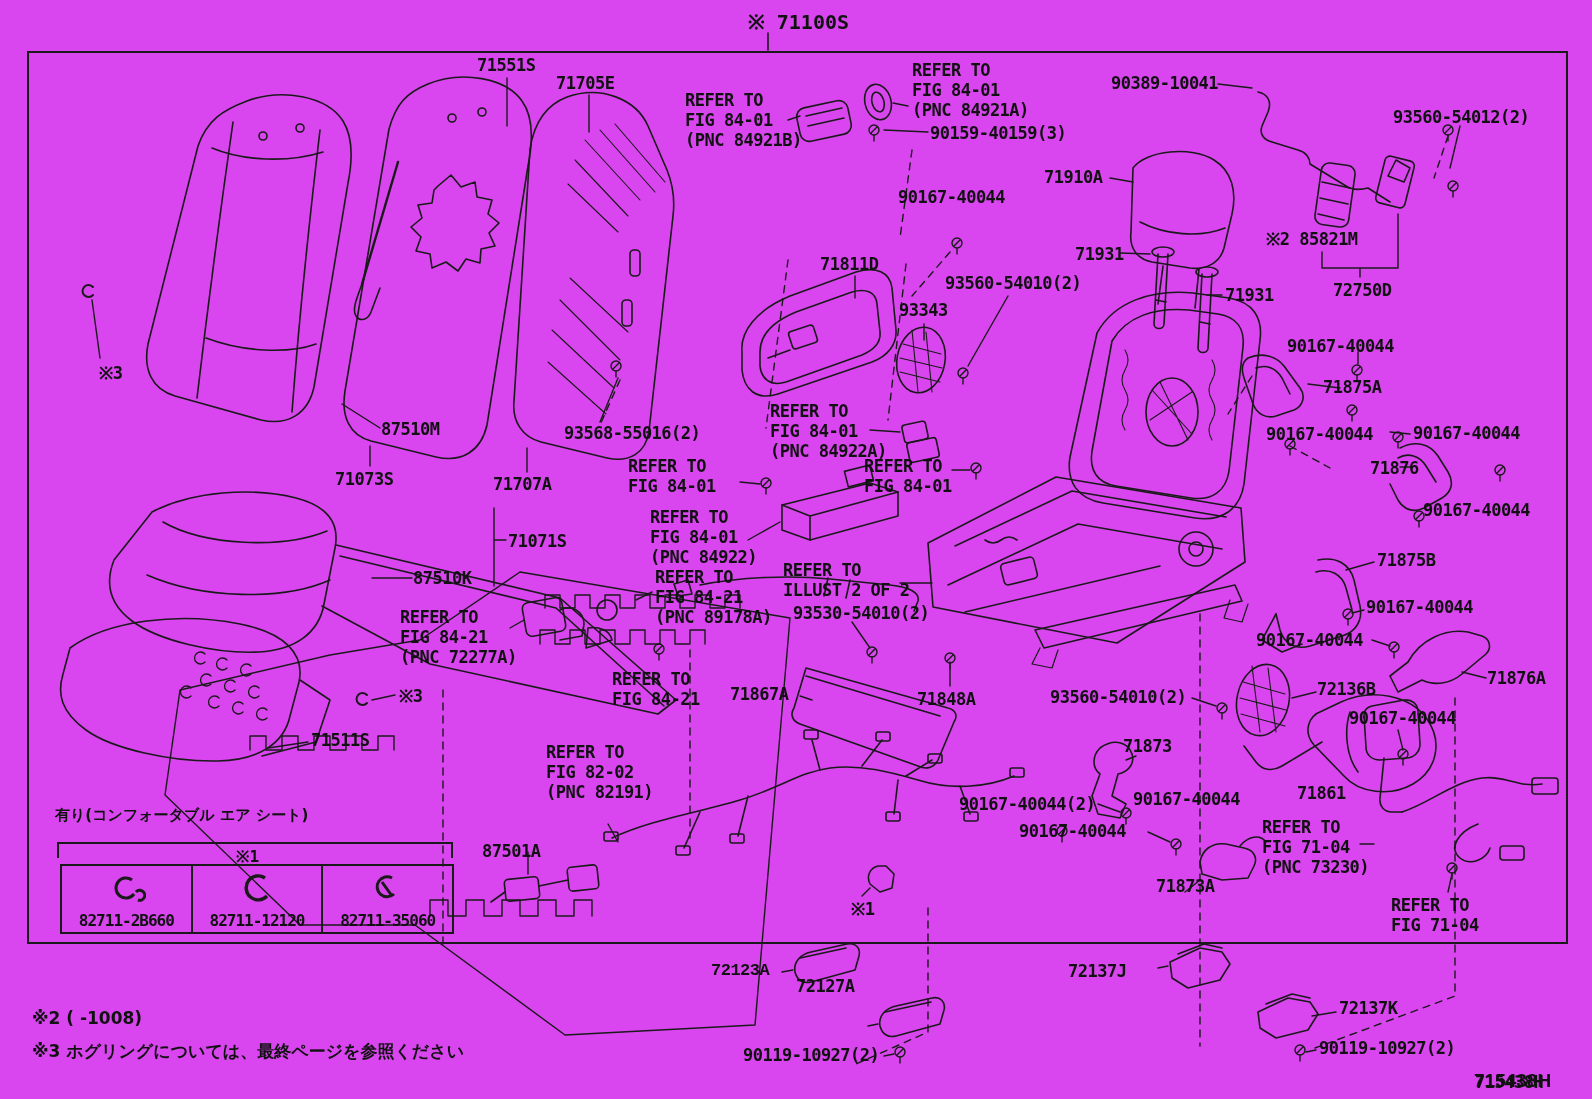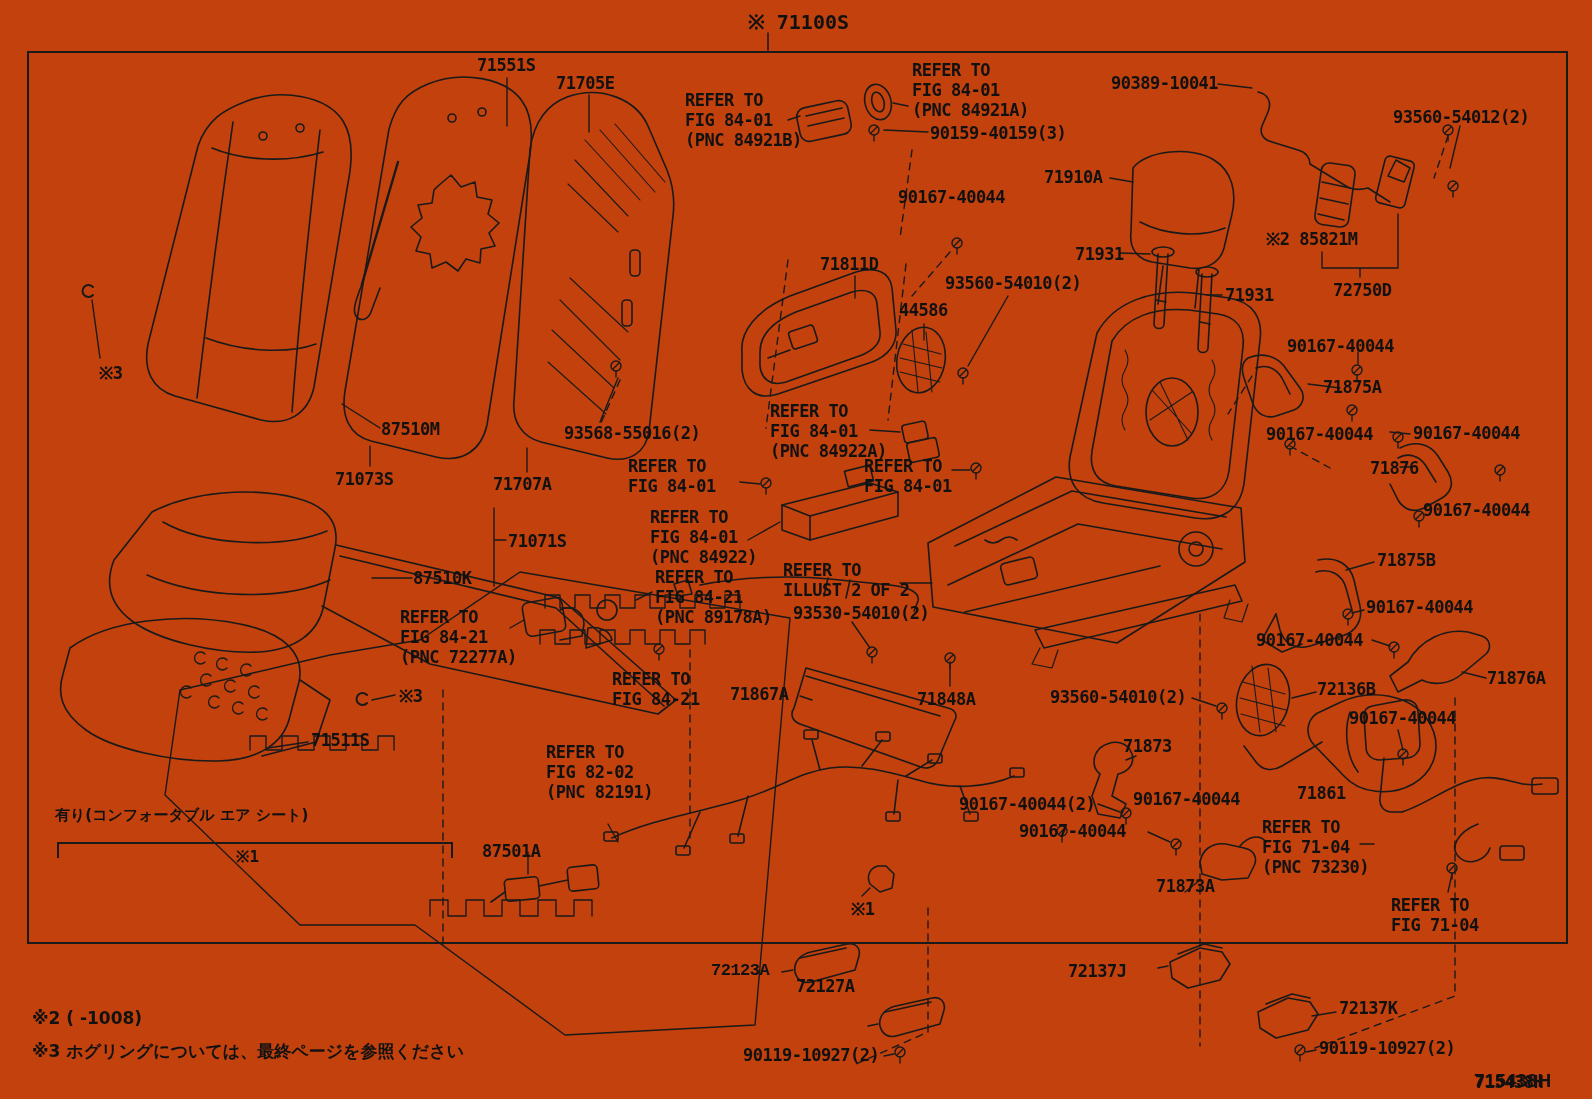--- a/index.html
+++ b/index.html
@@ -1,16 +1,16 @@
 <!DOCTYPE html>
 <html><head>
 <meta charset="utf-8">
 <style>
   html,body{margin:0;padding:0;background:#e8e8e8;}
-  #stage{position:relative;width:1592px;height:1099px;background:#c2410c;overflow:hidden;
+  #stage{position:relative;width:1592px;height:1099px;background:#d946ef;overflow:hidden;
          font-family:"DejaVu Sans Mono", monospace;color:#111;}
   #artwork{position:absolute;left:0;top:0;}
   .plabel{position:absolute;white-space:pre;font:bold 17px/20px "DejaVu Sans Mono", monospace;
           letter-spacing:-0.5px;color:#111;}
   .jp{font-family:"DejaVu Sans", sans-serif;}
   #hdr-code{position:absolute;left:748px;top:8px;font:bold 20px "DejaVu Sans Mono", monospace;}
   #hdr-note{position:absolute;left:942px;top:10px;font:bold 16px "DejaVu Sans", sans-serif;}
   #frame-border{position:absolute;left:27px;top:51px;width:1541px;height:893px;
                 border:2px solid #1a1a1a;box-sizing:border-box;}
   
@@ -419,21 +419,21 @@
       <div class="plabel" style="left: 1111px; top: 73px;">90389-10041</div>
       <div class="plabel" style="left: 1393px; top: 107px;">93560-54012(2)</div>
       <div class="plabel" style="left: 898px; top: 187px;">90167-40044</div>
       <div class="plabel" style="left: 1044px; top: 167px;">71910A</div>
       <div class="plabel" style="left: 1266px; top: 229px;">※2 85821M</div>
       <div class="plabel" style="left: 1333px; top: 280px;">72750D</div>
       <div class="plabel" style="left: 1075px; top: 244px;">71931</div>
       <div class="plabel" style="left: 1225px; top: 285px;">71931</div>
       <div class="plabel" style="left: 820px; top: 254px;">71811D</div>
       <div class="plabel" style="left: 945px; top: 273px;">93560-54010(2)</div>
-      <div class="plabel" style="left: 899px; top: 300px;">44586</div>
+      <div class="plabel" style="left: 899px; top: 300px;">93343</div>
       <div class="plabel" style="left: 1287px; top: 336px;">90167-40044</div>
       <div class="plabel" style="left: 1323px; top: 377px;">71875A</div>
       <div class="plabel" style="left: 1266px; top: 424px;">90167-40044</div>
       <div class="plabel" style="left: 1413px; top: 423px;">90167-40044</div>
       <div class="plabel" style="left: 1337px; top: 458px; margin-left: 33px;">71876</div>
       <div class="plabel" style="left: 1423px; top: 500px;">90167-40044</div>
       <div class="plabel" style="left: 1377px; top: 550px;">71875B</div>
       <div class="plabel" style="left: 1366px; top: 597px;">90167-40044</div>
       <div class="plabel" style="left: 381px; top: 419px;">87510M</div>
       <div class="plabel" style="left: 564px; top: 423px;">93568-55016(2)</div>
@@ -495,17 +495,39 @@
       <div class="plabel" style="left: 1339px; top: 998px;">72137K</div>
       <div class="plabel" style="left: 1319px; top: 1038px;">90119-10927(2)</div>
       <div class="plabel" style="left: 1475px; top: 1072px;">715438H</div>
     </div>
 
   <div id="inset-title">有り(コンフォータブル エア シート)</div>
   <div id="inset-group">※1</div>
   <svg style="position:absolute;left:0;top:0;" width="500" height="900" viewBox="0 0 500 900" stroke="#1a1a1a" stroke-width="2" fill="none">
     <path d="M58,858 L58,843 L452,843 L452,858"></path>
   </svg>
+  <div id="inset-table">
+    <div class="inset-cell">
+      <svg class="clipsvg" width="40" height="34" viewBox="0 0 40 34" fill="none" stroke="#1a1a1a" stroke-width="3">
+        <path d="M26,8 A10,10 0 1 0 28,22"></path>
+          <path d="M30,20 a5,5 0 1 1 2,8"></path>
+      </svg>
+      <span class="pn">82711-2B660</span>
+    </div>
+    <div class="inset-cell">
+      <svg class="clipsvg" width="40" height="34" viewBox="0 0 40 34" fill="none" stroke="#1a1a1a" stroke-width="3.4">
+        <path d="M28,6 A12,12 0 1 0 30,24"></path>
+      </svg>
+      <span class="pn">82711-12120</span>
+    </div>
+    <div class="inset-cell">
+      <svg class="clipsvg" width="40" height="34" viewBox="0 0 40 34" fill="none" stroke="#1a1a1a" stroke-width="3">
+        <path d="M24,6 A10,10 0 1 0 26,22"></path>
+          <path d="M14,10 l10,14"></path>
+      </svg>
+      <span class="pn">82711-35060</span>
+    </div>
+  </div>
 
   <div id="ft-note2" class="jp">※2 (    -1008)</div>
   <div id="ft-note3" class="jp">※3 ホグリングについては、最終ページを参照ください</div>
   <div id="ft-code">715438H</div>
 </div>
 
 </body></html>

